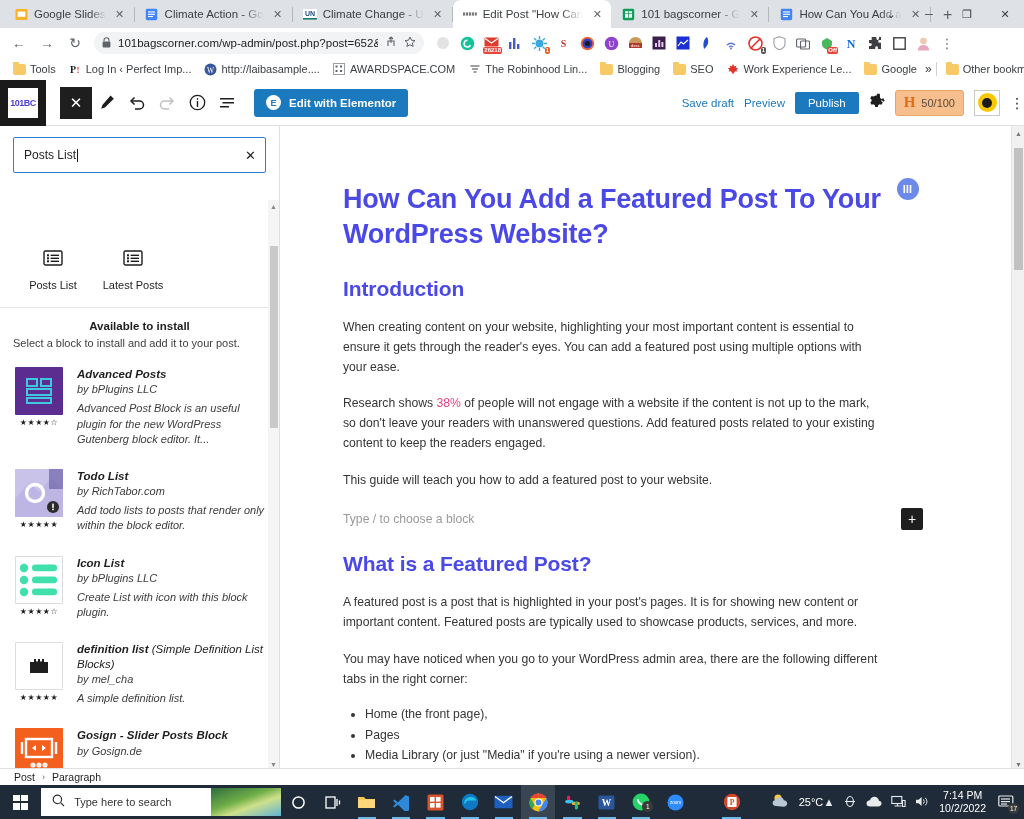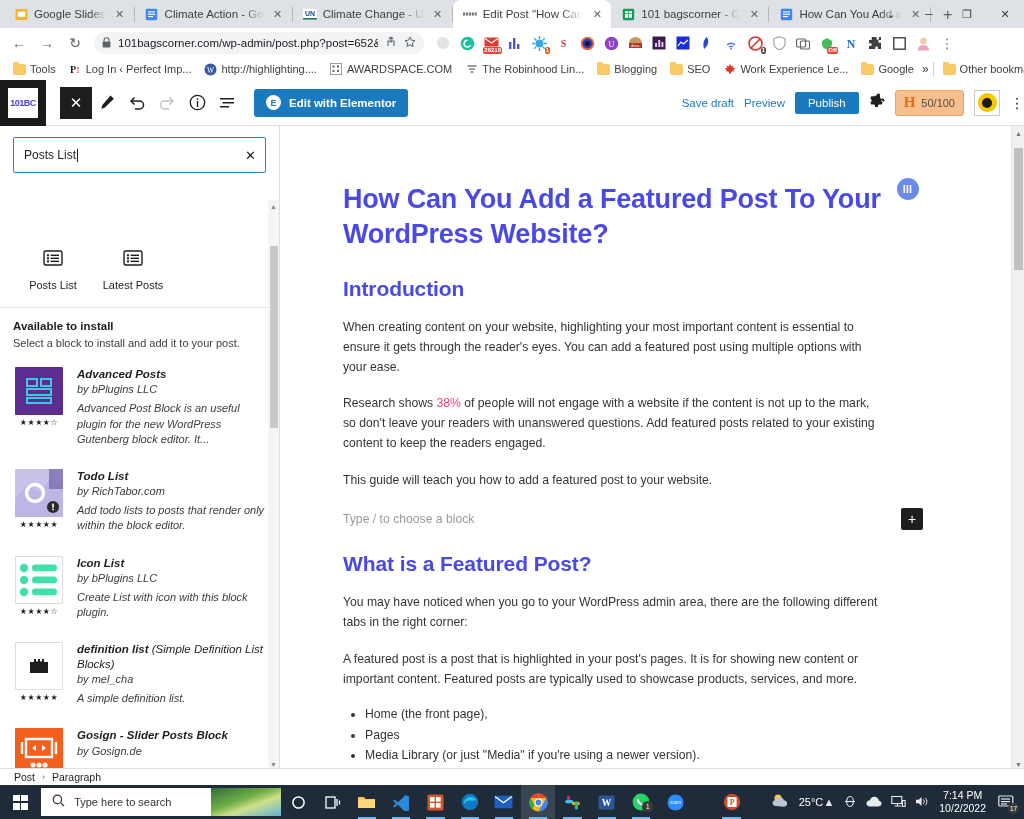--- a/index.html
+++ b/index.html
@@ -79,21 +79,21 @@
   .search-box { position:relative; height:36px; border:1.5px solid #2f7fd0; border-radius:2px; display:flex; align-items:center; padding:0 10px; }
   .search-val { font-size:12px; color:#1e1e1e; }
   .caret { display:inline-block; width:1px; height:13px; background:#1e1e1e; margin-left:1px; vertical-align:-2px; }
   .search-clear { position:absolute; right:9px; font-size:13px; color:#1e1e1e; }
 
   .blocks-row { display:flex; padding:26px 13px 16px 13px; gap:0; border-bottom:1px solid #e6e6e6; margin:48px 0 0 0; }
   .block-item { width:80px; display:flex; flex-direction:column; align-items:center; gap:10px; }
   .block-glyph { width:22px; height:22px; display:flex; align-items:center; justify-content:center; }
   .block-label { font-size:11px; color:#1e1e1e; }
 
-  .avail-head { padding:12px 13px 0 13px; font-size:11.5px; font-weight:bold; color:#1e1e1e; }
+  .avail-head { padding:12px 13px 0 13px; font-size:11.5px; font-weight:bold; color:#1e1e1e;text-align:center; }
   .avail-sub { padding:5px 13px 10px 13px; font-size:11px; color:#404040; }
 
   .plugin-list { padding:0 13px; }
   .plugin { display:flex; gap:12px; padding:8px 0 14px 0; }
   .plug-left { width:52px; flex:0 0 52px; display:flex; flex-direction:column; align-items:center; gap:3px; }
   .plug-icon { width:48px; height:48px; border-radius:1px; display:flex; align-items:center; justify-content:center; overflow:hidden; }
   .stars { font-size:8px; letter-spacing:0.5px; color:#1e1e1e; }
   .plug-body { flex:1; min-width:0;font-style:italic; }
   .plug-title { font-size:11.5px; font-weight:bold; color:#1e1e1e; line-height:1.25; }
   .plug-title .light { font-weight:normal; }
@@ -434,21 +434,21 @@
           </span>
           <span>Log In ‹ Perfect Imp...</span>
         </div>
       <div class="bm">
           <span class="bm-ic">
             <svg width="13" height="13" viewBox="0 0 13 13">
               <circle cx="6.5" cy="6.5" r="6" fill="#3858a0"></circle>
               <text x="6.5" y="9.6" font-size="7.5" fill="#fff" text-anchor="middle" font-family="Liberation Serif">W</text>
             </svg>
           </span>
-          <span>http://highlighting....</span>
+          <span>http://laibasample....</span>
         </div>
       <div class="bm">
           <span class="bm-ic">
             <svg width="12" height="12" viewBox="0 0 12 12">
               <rect x="0.5" y="0.5" width="11" height="11" fill="none" stroke="#9aa0a6" stroke-width="1"></rect>
               <g fill="#5f6368">
                 <rect x="2.5" y="2.5" width="2" height="2"></rect>
                 <rect x="7" y="2.5" width="2" height="2"></rect>
                 <rect x="2.5" y="7" width="2" height="2"></rect>
                 <rect x="7" y="7" width="2" height="2"></rect>
@@ -760,22 +760,22 @@
       <p class="post-p">When creating content on your website, highlighting your most important content is essential to ensure it gets through the reader's eyes. You can add a featured post using multiple options with your ease.</p>
       <p class="post-p"><span>Research shows </span><span class="hl">38%</span><span> of people will not engage with a website if the content is not up to the mark, so don't leave your readers with unanswered questions. Add featured posts related to your existing content to keep the readers engaged.</span></p>
       <p class="post-p">This guide will teach you how to add a featured post to your website.</p>
 
       <div class="placeholder-row">
         <span class="placeholder-txt">Type / to choose a block</span>
         <span class="add-blk">+</span>
       </div>
 
       <h2 class="post-h2">What is a Featured Post?</h2>
+      <p class="post-p">A featured post is a post that is highlighted in your post's pages. It is for showing new content or important content. Featured posts are typically used to showcase products, services, and more.</p>
       <p class="post-p">You may have noticed when you go to your WordPress admin area, there are the following different tabs in the right corner:</p>
-      <p class="post-p">A featured post is a post that is highlighted in your post's pages. It is for showing new content or important content. Featured posts are typically used to showcase products, services, and more.</p>
       <ul class="post-ul">
         <li>Home (the front page),</li>
         <li>Pages</li>
         <li>Media Library (or just "Media" if you're using a newer version).</li>
       </ul>
     </div>
 
     <div class="canvas-scroll">
       <div class="up">▲</div>
       <div class="canvas-thumb"></div>

